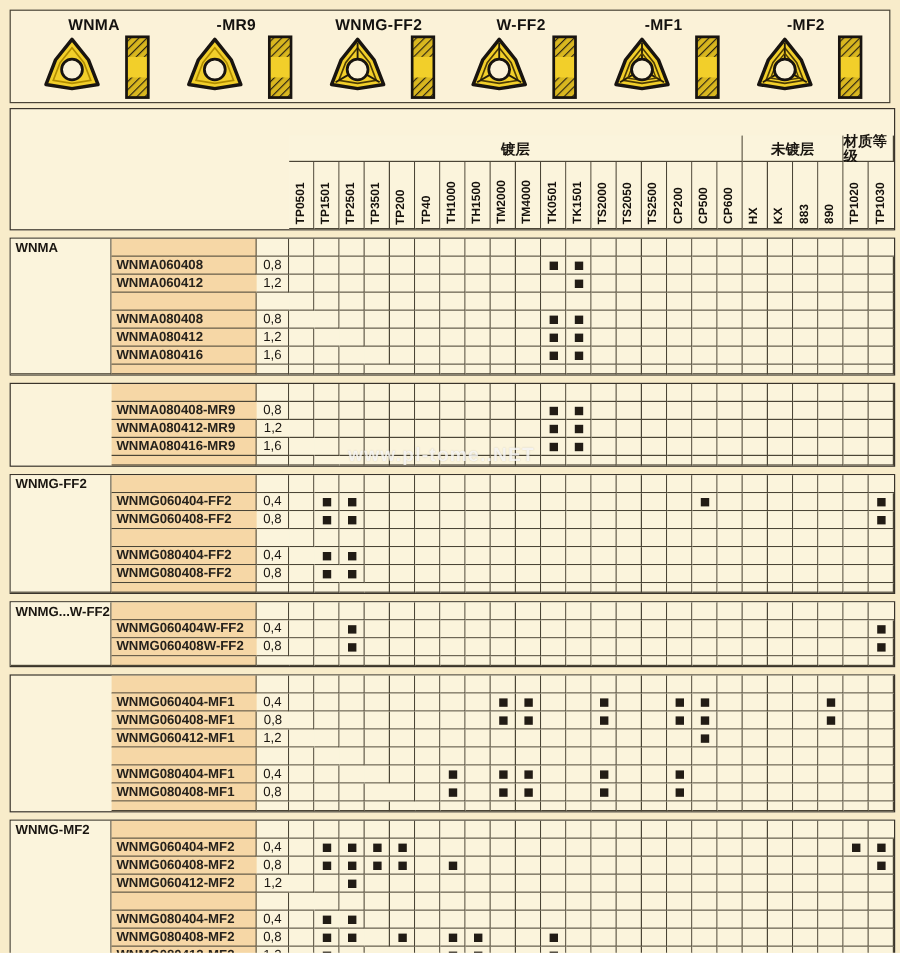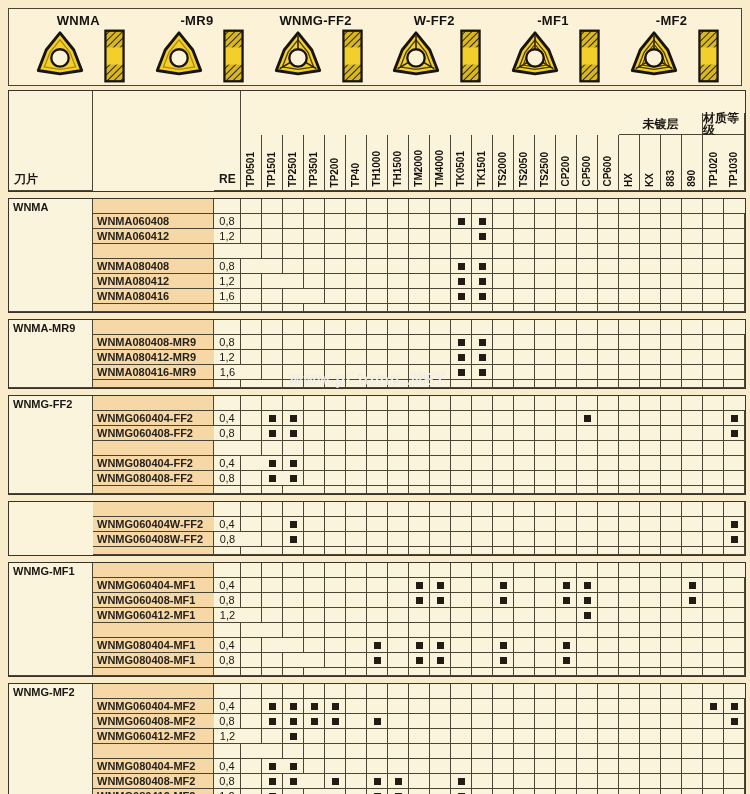--- a/index.html
+++ b/index.html
@@ -173,25 +173,22 @@
             <rect x="1.5" y="1.5" width="19" height="53" fill="url(#hatchPat)" stroke="none"></rect>
             <rect x="1.5" y="19" width="19" height="18" fill="#f2cf2a"></rect>
             <rect x="1.5" y="1.5" width="19" height="53" fill="none" stroke="#181410" stroke-width="2.4"></rect>
           </svg>
         </div>
       </div></div>
 </div>
 
 <div class="tablewrap">
   <div class="blockrow"><div class="hdr" id="hdr">
-        <div class="cell corner " style="grid-column:1;grid-row:1/4;">
-          <span>刀片</span>
-        </div>
-        <div class="cell corner " style="grid-column:3;grid-row:1/4;">
-          <span>RE</span>
+        <div class="cell ghead" style="grid-column:4 / span 18;grid-row:2;">
+          <span>镀层</span>
         </div>
         <div class="cell ghead" style="grid-column:22 / span 4;grid-row:2;">
           <span>未镀层</span>
         </div>
         <div class="cell ghead" style="grid-column:26 / span 2;grid-row:2;">
           <span>材质等级</span>
         </div>
         <div class="cell vlab" style="grid-column:4;grid-row:3;">
           <span>TP0501</span>
         </div>
@@ -511,21 +508,20 @@
           <div class="cell gradecell" style="grid-column:21;grid-row:8;"></div>
           <div class="cell gradecell" style="grid-column:22;grid-row:8;"></div>
           <div class="cell gradecell" style="grid-column:23;grid-row:8;"></div>
           <div class="cell gradecell" style="grid-column:24;grid-row:8;"></div>
           <div class="cell gradecell" style="grid-column:25;grid-row:8;"></div>
           <div class="cell gradecell" style="grid-column:26;grid-row:8;"></div>
           <div class="cell gradecell" style="grid-column:27;grid-row:8;"></div>
         </div></div>
       <div class="gapper"></div>
       <div class="blockrow"><div class="block" style="grid-template-rows: 15px 15px 15px 15px 8px;">
-          <div class="cell groupname" style="grid-column:1;grid-row:1 / span 5;"><span>WNMA-MR9</span></div>
           <div class="cell peach modelcell" style="grid-column:2;grid-row:1;"></div>
           <div class="cell recell" style="grid-column:3;grid-row:1;"></div>
           <div class="cell gradecell" style="grid-column:4;grid-row:1;"></div>
           <div class="cell gradecell" style="grid-column:5;grid-row:1;"></div>
           <div class="cell gradecell" style="grid-column:6;grid-row:1;"></div>
           <div class="cell gradecell" style="grid-column:7;grid-row:1;"></div>
           <div class="cell gradecell" style="grid-column:8;grid-row:1;"></div>
           <div class="cell gradecell" style="grid-column:9;grid-row:1;"></div>
           <div class="cell gradecell" style="grid-column:10;grid-row:1;"></div>
           <div class="cell gradecell" style="grid-column:11;grid-row:1;"></div>
@@ -893,20 +889,21 @@
           <div class="cell gradecell" style="grid-column:21;grid-row:7;"></div>
           <div class="cell gradecell" style="grid-column:22;grid-row:7;"></div>
           <div class="cell gradecell" style="grid-column:23;grid-row:7;"></div>
           <div class="cell gradecell" style="grid-column:24;grid-row:7;"></div>
           <div class="cell gradecell" style="grid-column:25;grid-row:7;"></div>
           <div class="cell gradecell" style="grid-column:26;grid-row:7;"></div>
           <div class="cell gradecell" style="grid-column:27;grid-row:7;"></div>
         </div></div>
       <div class="gapper"></div>
       <div class="blockrow"><div class="block" style="grid-template-rows: 15px 15px 15px 8px;">
+          <div class="cell groupname" style="grid-column:1;grid-row:1 / span 4;"><span>WNMG...W-FF2</span></div>
           <div class="cell peach modelcell" style="grid-column:2;grid-row:1;"></div>
           <div class="cell recell" style="grid-column:3;grid-row:1;"></div>
           <div class="cell gradecell" style="grid-column:4;grid-row:1;"></div>
           <div class="cell gradecell" style="grid-column:5;grid-row:1;"></div>
           <div class="cell gradecell" style="grid-column:6;grid-row:1;"></div>
           <div class="cell gradecell" style="grid-column:7;grid-row:1;"></div>
           <div class="cell gradecell" style="grid-column:8;grid-row:1;"></div>
           <div class="cell gradecell" style="grid-column:9;grid-row:1;"></div>
           <div class="cell gradecell" style="grid-column:10;grid-row:1;"></div>
           <div class="cell gradecell" style="grid-column:11;grid-row:1;"></div>
@@ -1016,21 +1013,20 @@
           <div class="cell gradecell" style="grid-column:21;grid-row:4;"></div>
           <div class="cell gradecell" style="grid-column:22;grid-row:4;"></div>
           <div class="cell gradecell" style="grid-column:23;grid-row:4;"></div>
           <div class="cell gradecell" style="grid-column:24;grid-row:4;"></div>
           <div class="cell gradecell" style="grid-column:25;grid-row:4;"></div>
           <div class="cell gradecell" style="grid-column:26;grid-row:4;"></div>
           <div class="cell gradecell" style="grid-column:27;grid-row:4;"></div>
         </div></div>
       <div class="gapper"></div>
       <div class="blockrow"><div class="block" style="grid-template-rows: 15px 15px 15px 15px 15px 15px 15px 8px;">
-          <div class="cell groupname" style="grid-column:1;grid-row:1 / span 8;"><span>WNMG-MF1</span></div>
           <div class="cell peach modelcell" style="grid-column:2;grid-row:1;"></div>
           <div class="cell recell" style="grid-column:3;grid-row:1;"></div>
           <div class="cell gradecell" style="grid-column:4;grid-row:1;"></div>
           <div class="cell gradecell" style="grid-column:5;grid-row:1;"></div>
           <div class="cell gradecell" style="grid-column:6;grid-row:1;"></div>
           <div class="cell gradecell" style="grid-column:7;grid-row:1;"></div>
           <div class="cell gradecell" style="grid-column:8;grid-row:1;"></div>
           <div class="cell gradecell" style="grid-column:9;grid-row:1;"></div>
           <div class="cell gradecell" style="grid-column:10;grid-row:1;"></div>
           <div class="cell gradecell" style="grid-column:11;grid-row:1;"></div>

